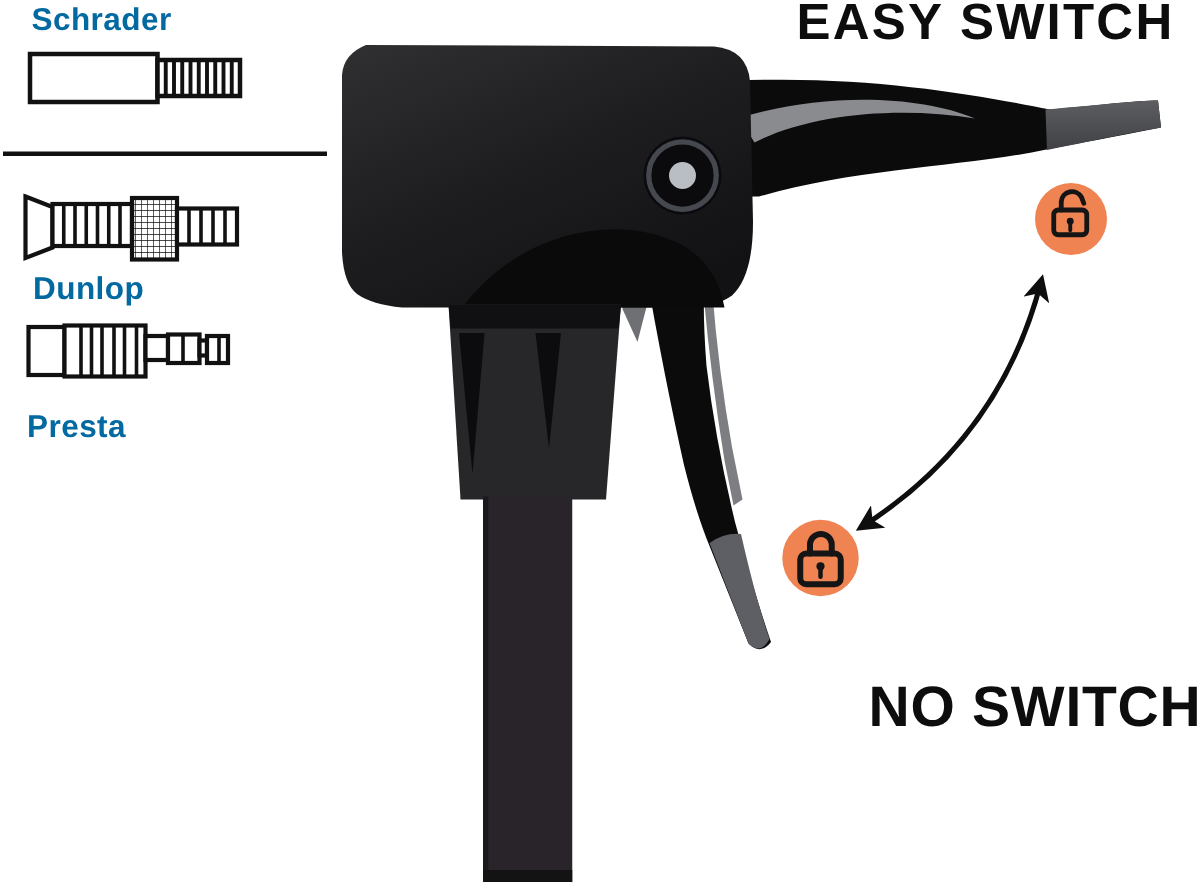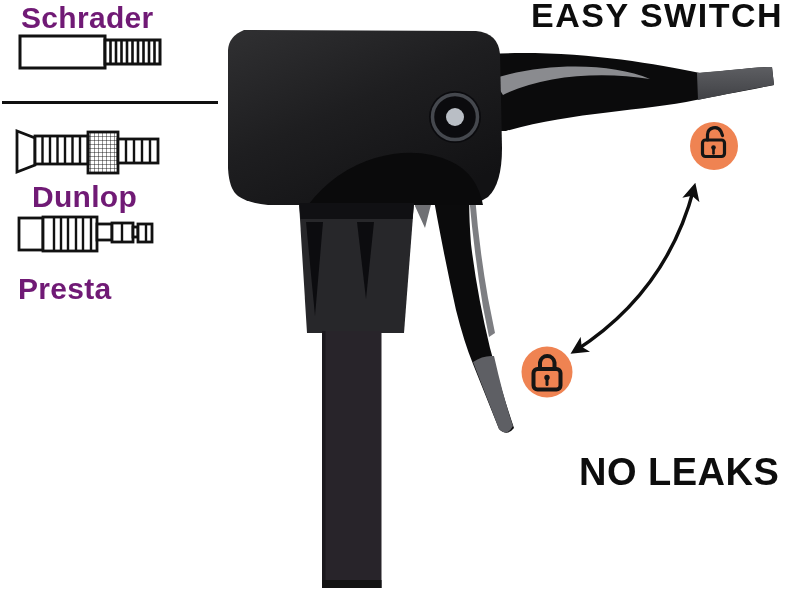--- a/index.html
+++ b/index.html
@@ -2,21 +2,21 @@
 <html><head>
 <meta charset="utf-8">
 <style>
   html,body{margin:0;padding:0;background:#ffffff;}
   .canvas{
     position:relative;width:800px;height:593px;background:#ffffff;overflow:hidden;
     font-family:"Liberation Sans","DejaVu Sans",sans-serif;color:#0d0d0d;
   }
   .abs{position:absolute;}
   .valve-label{
-    position:absolute;font-size:30px;font-weight:bold;line-height:1;color:#701a75;
+    position:absolute;font-size:21px;font-weight:bold;line-height:1;color:#0369a1;
     letter-spacing:0.3px;white-space:nowrap;
   }
   .heading{
     position:absolute;font-weight:bold;line-height:1;color:#0d0d0d;white-space:nowrap;
   }
   .heading.easy{left:531px;top:-2px;font-size:34px;letter-spacing:1.5px;}
   .heading.leaks{left:579px;top:453px;font-size:38px;letter-spacing:0.5px;}
   .divider{position:absolute;left:2px;top:101px;width:216px;height:3px;background:#101010;}
   svg{display:block;}
   .valve-svg{position:absolute;}
@@ -49,21 +49,21 @@
       <g fill="#ffffff" stroke="#111111" stroke-width="2.8">
         <polygon points="3,3 21,10 21,37 3,44"></polygon>
         <rect x="21" y="8" width="53" height="28"></rect>
       </g>
       <path d="M28.5 8V36 M36 8V36 M43.5 8V36 M51 8V36 M58.5 8V36 M66 8V36" stroke="#111111" stroke-width="2.4" fill="none"></path>
       <rect x="74" y="4" width="30" height="41" fill="url(#knurl)" stroke="#111111" stroke-width="2.8"></rect>
       <rect x="104" y="11" width="40" height="24" fill="#ffffff" stroke="#111111" stroke-width="2.8"></rect>
       <path d="M112 11V35 M120 11V35 M128 11V35 M136 11V35" stroke="#111111" stroke-width="2.4" fill="none"></path>
     </svg>
 
-    <div class="valve-label" style="left:32px;top:182px">Dunlop</div>
+    <div class="valve-label" style="left:22px;top:182px">Dunlop</div>
 
     <svg class="valve-svg" style="left:16px;top:214px" width="142" height="40" viewBox="0 0 142 40">
       <g fill="#ffffff" stroke="#111111" stroke-width="2.8">
         <rect x="3" y="4" width="24" height="32"></rect>
         <rect x="27" y="3" width="54" height="34"></rect>
         <rect x="81" y="10" width="15" height="16"></rect>
         <rect x="96" y="9" width="21" height="19"></rect>
         <rect x="117" y="13" width="5" height="10"></rect>
         <rect x="122" y="10" width="14" height="18"></rect>
       </g>
@@ -145,15 +145,15 @@
 
     <g>
       <circle cx="547" cy="372" r="25.5" fill="#EF8352"></circle>
       <path d="M540 369 L540 362.5 A7.3 7.3 0 0 1 554.5 362.5 L554.5 369" fill="none" stroke="#151515" stroke-width="4" stroke-linecap="round"></path>
       <rect x="533.5" y="369" width="27" height="20.5" rx="4" fill="none" stroke="#151515" stroke-width="4"></rect>
       <circle cx="547" cy="377.5" r="2.7" fill="#151515"></circle>
       <path d="M547 379.5 L547 384.5" stroke="#151515" stroke-width="3" stroke-linecap="round"></path>
     </g>
   </svg>
 
-  <div class="heading leaks">NO LEAKS</div>
+  <div class="heading leaks">NO SWITCH</div>
 
 </div>
 
 </body></html>

